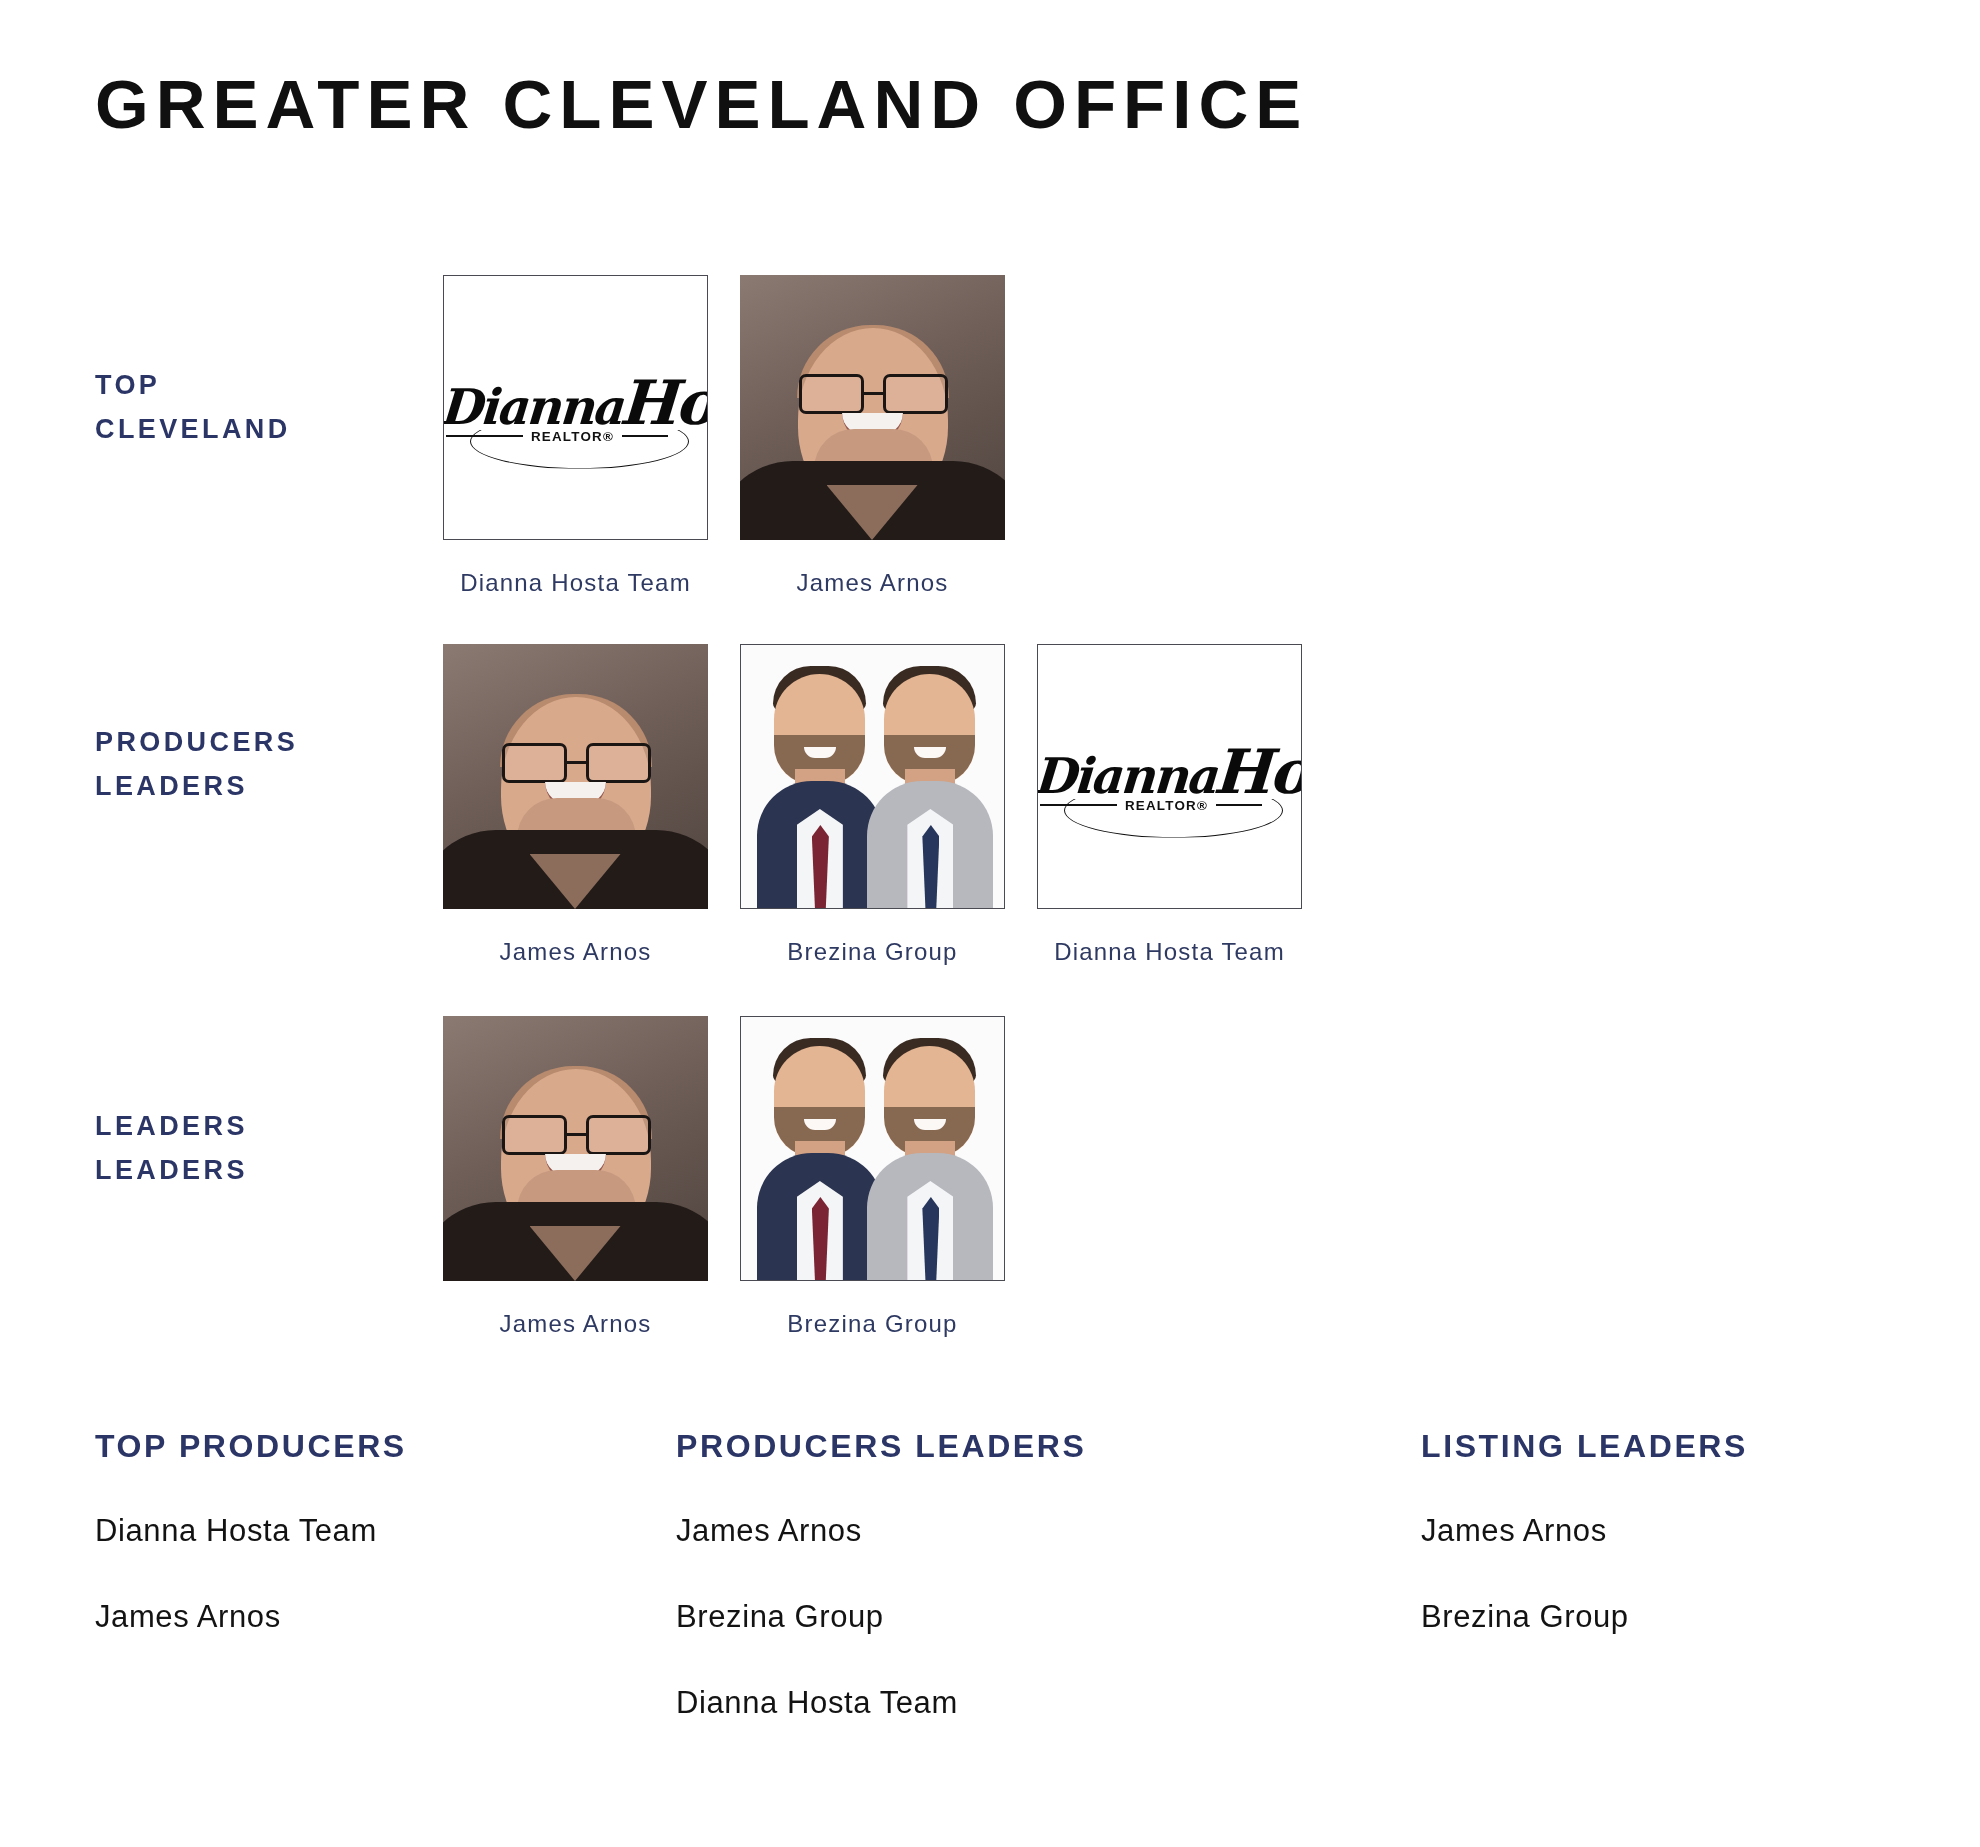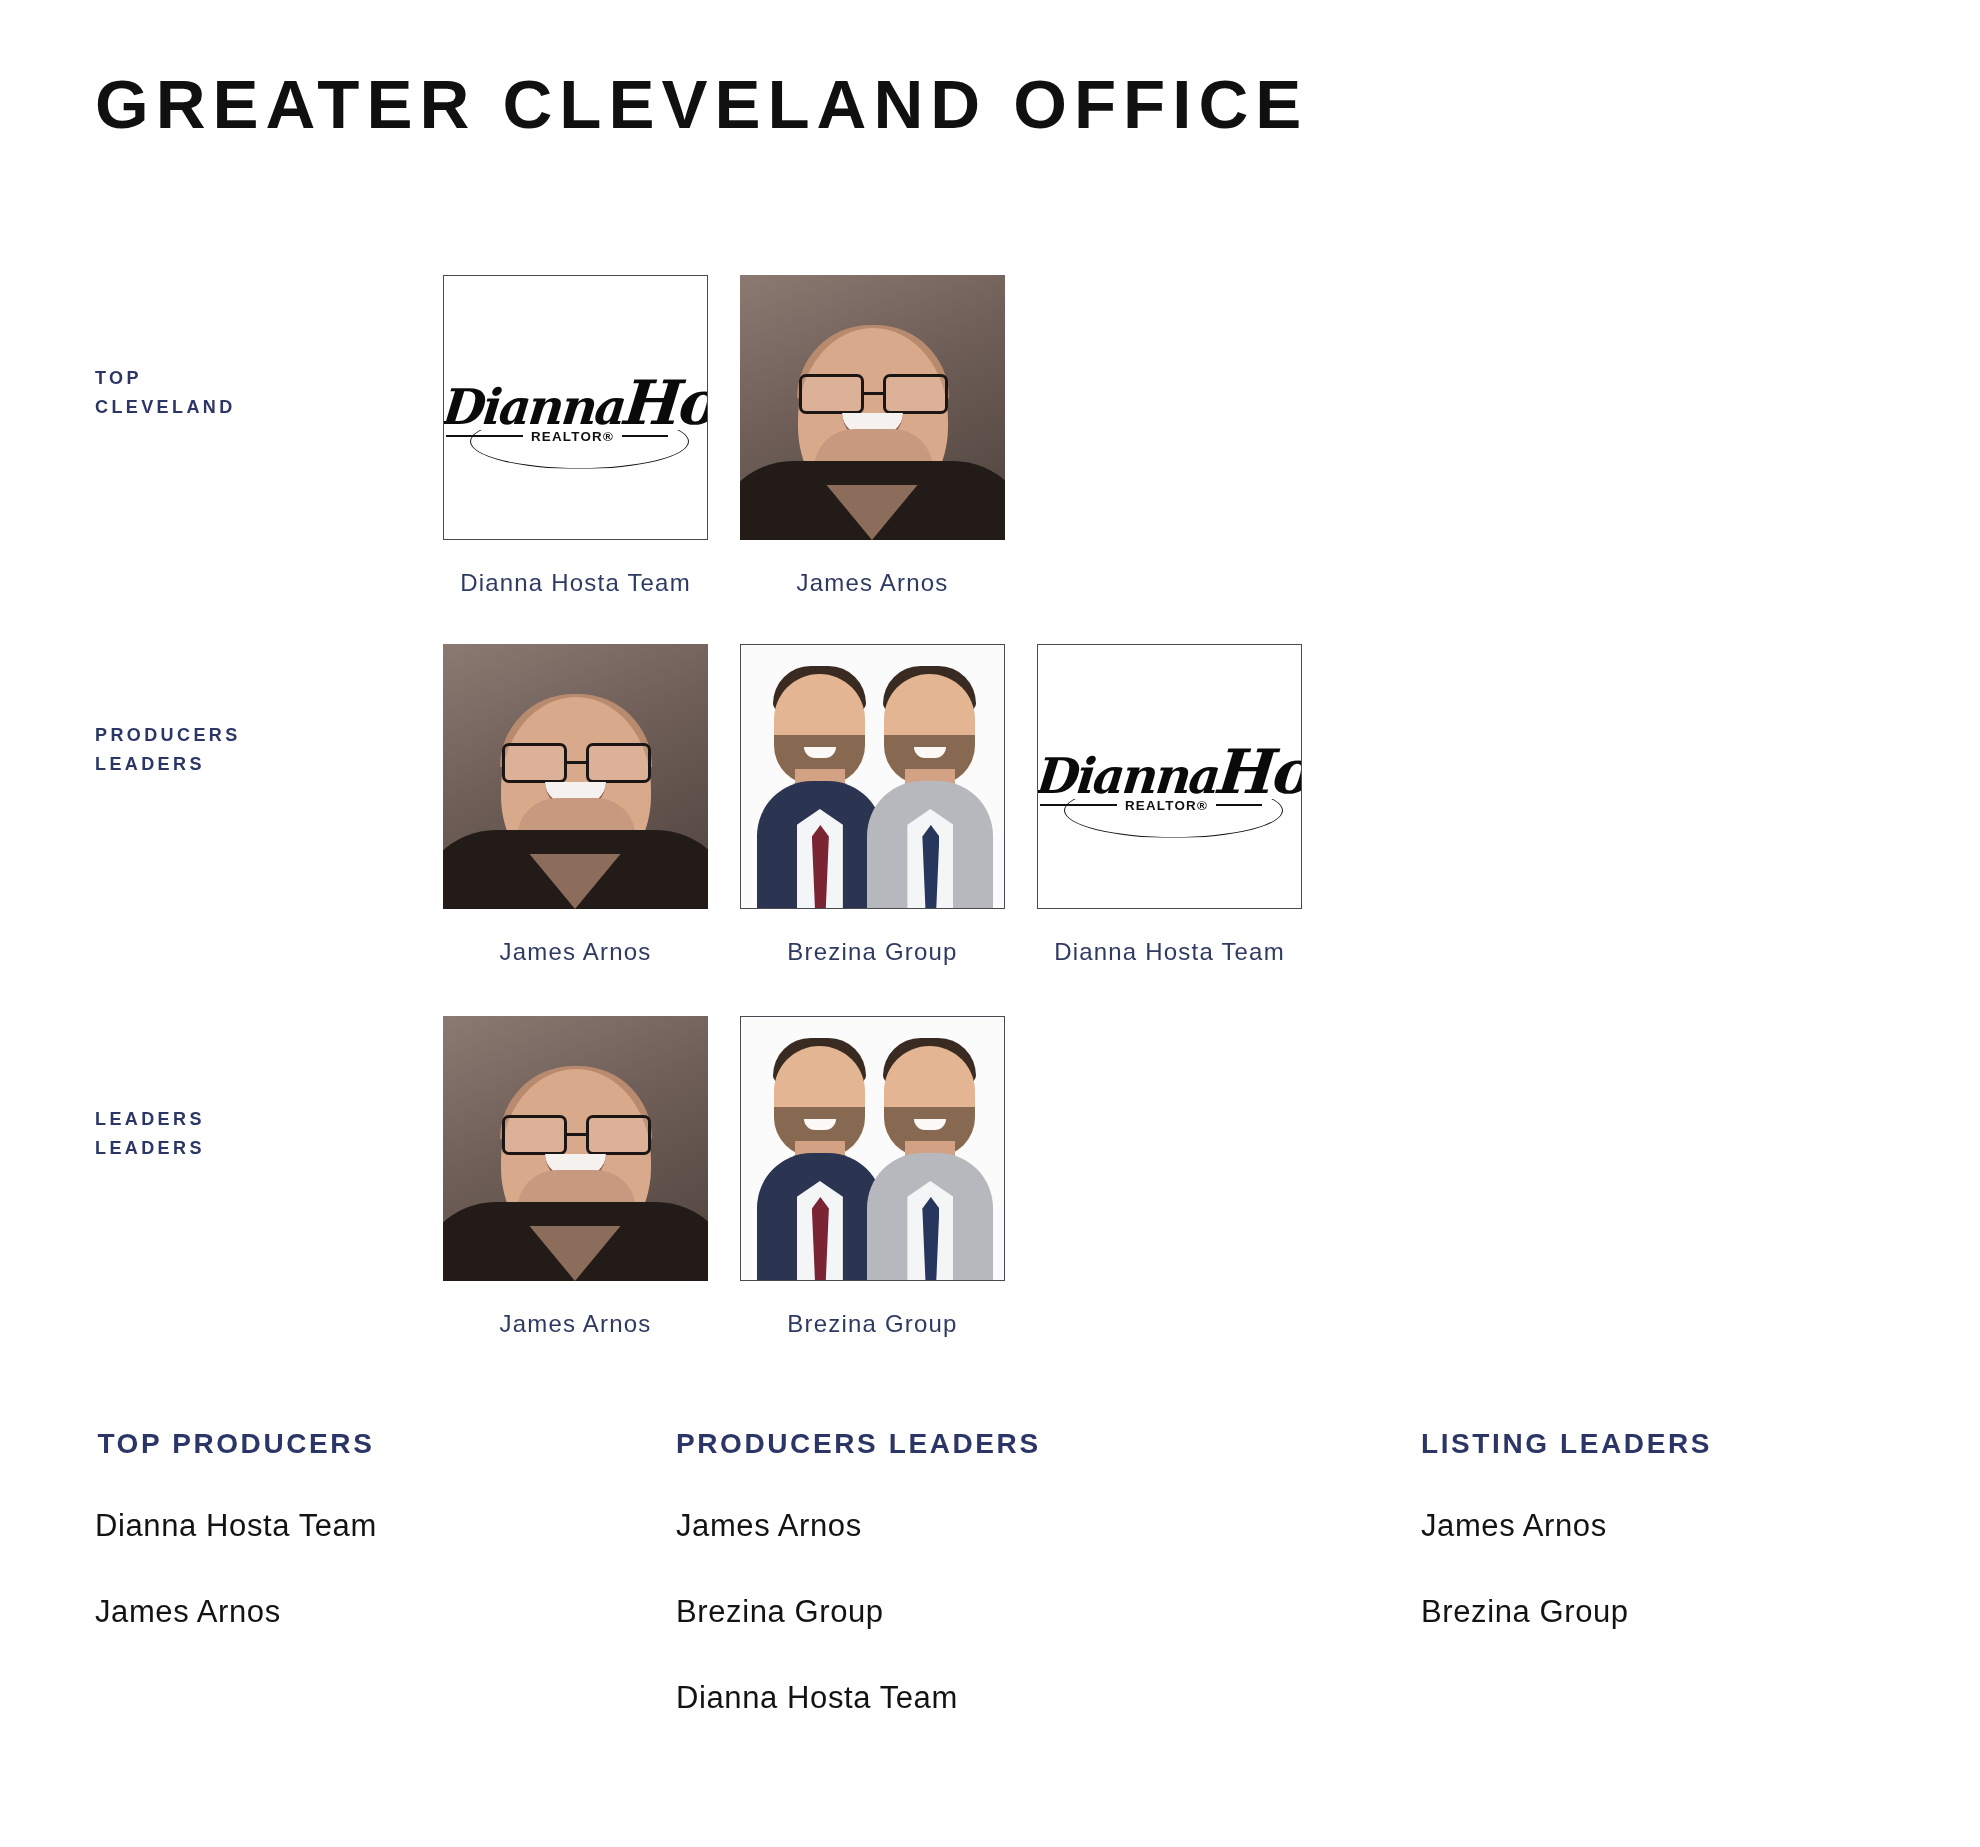--- a/index.html
+++ b/index.html
@@ -32,21 +32,21 @@
   .row {
     position: absolute;
     left: 0;
     width: 1980px;
   }
   .row-label {
     position: absolute;
     left: 95px;
     width: 327px;
     color: #2b3667;
-    font-size: 18px;
+    font-size: 27px;
     font-weight: 700;
     letter-spacing: 3.4px;
     line-height: 1.62;
   }
   .row-label .ln { display: block; }
 
   .cards {
     position: absolute;
     left: 441px;
     top: 0;
@@ -288,21 +288,21 @@
   
   .summary {
     position: absolute;
     top: 1428px;
     left: 0;
     width: 1980px;
   }
   .col { position: absolute; top: 0; }
   .col-title {
     color: #2b3667;
-    font-size: 28px;
+    font-size: 32px;
     font-weight: 700;
     letter-spacing: 2.6px;
     white-space: nowrap;
     text-align: center;
   }
   .col-list { margin-top: 48px; }
   .col-item {
     color: #131313;
     font-size: 31px;
     font-weight: 400;

